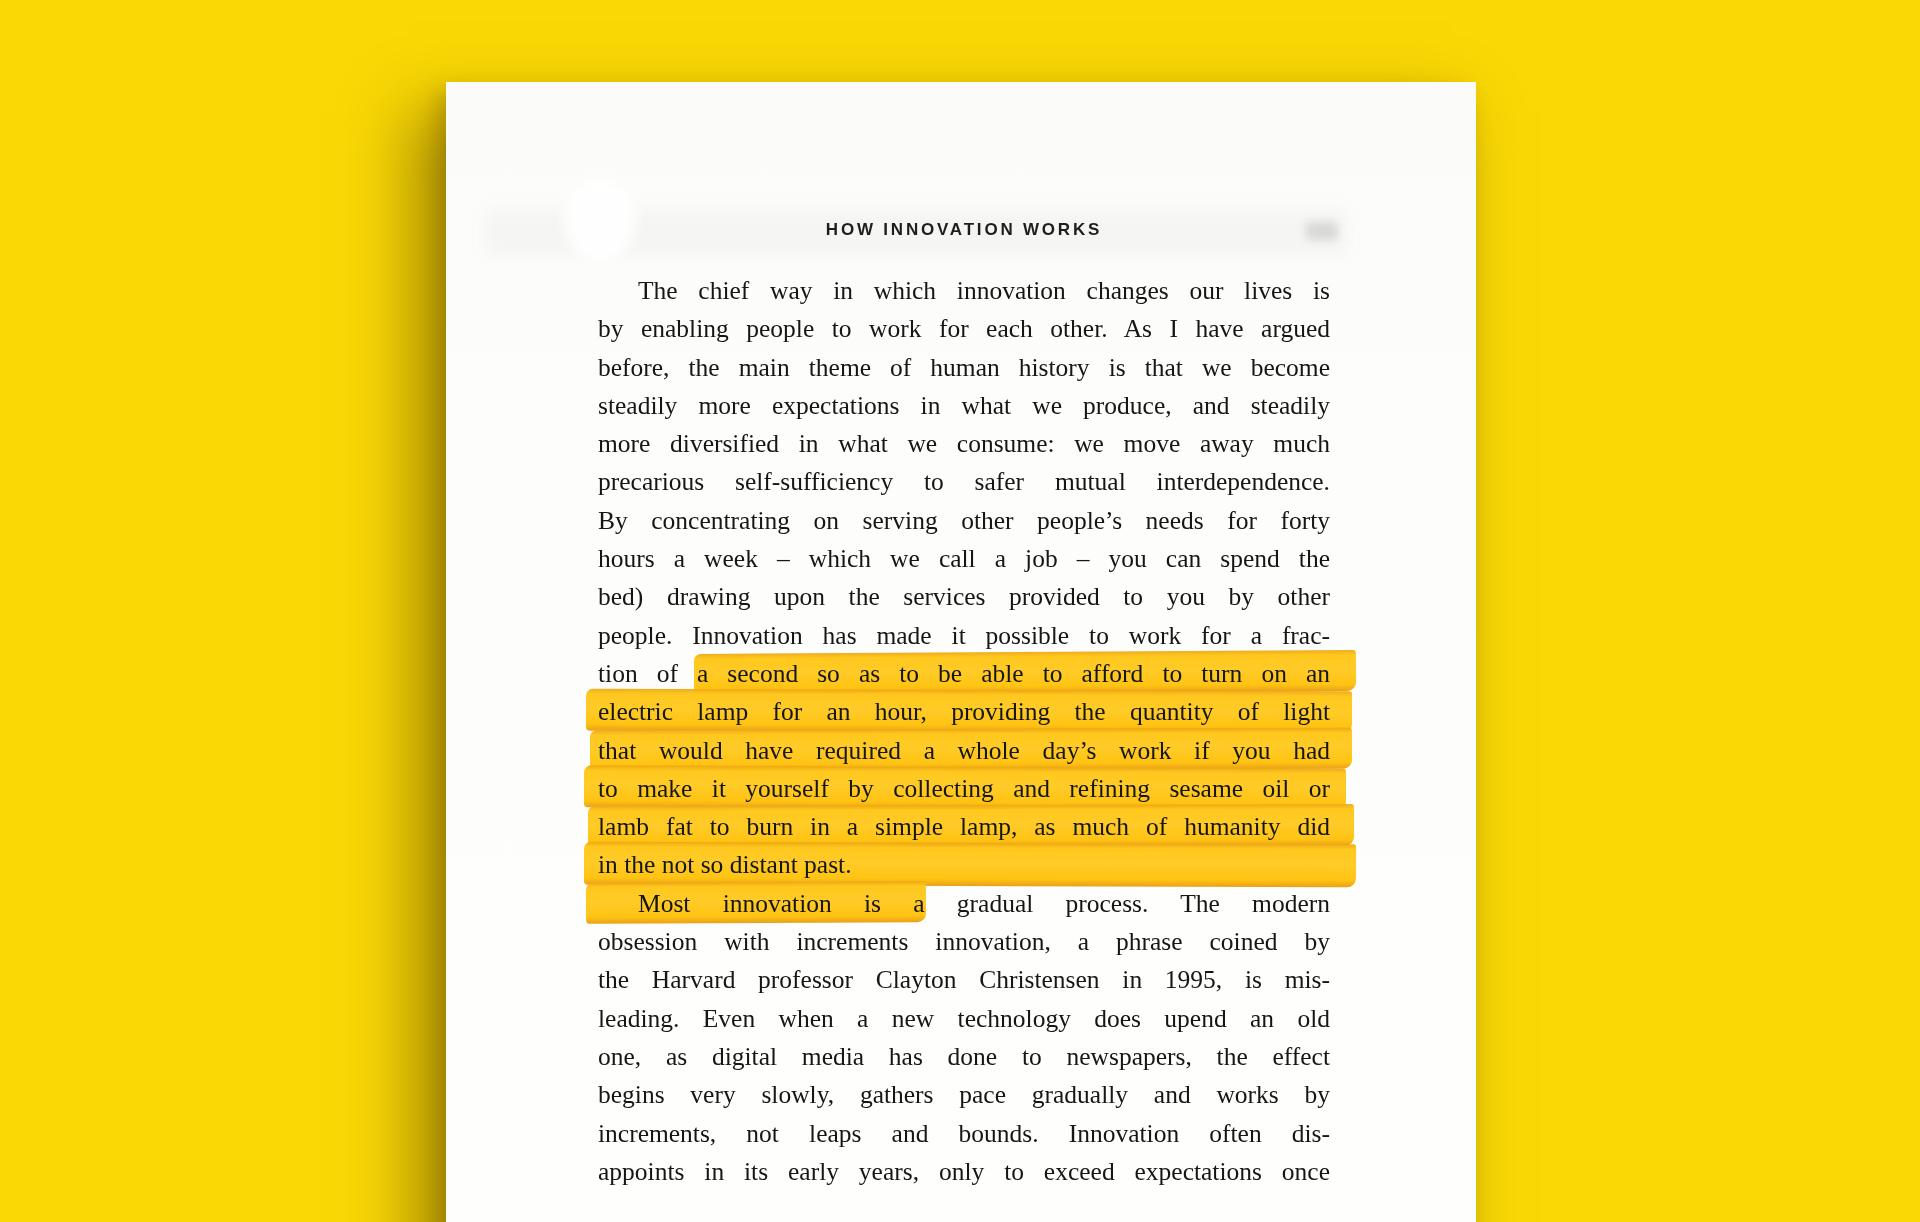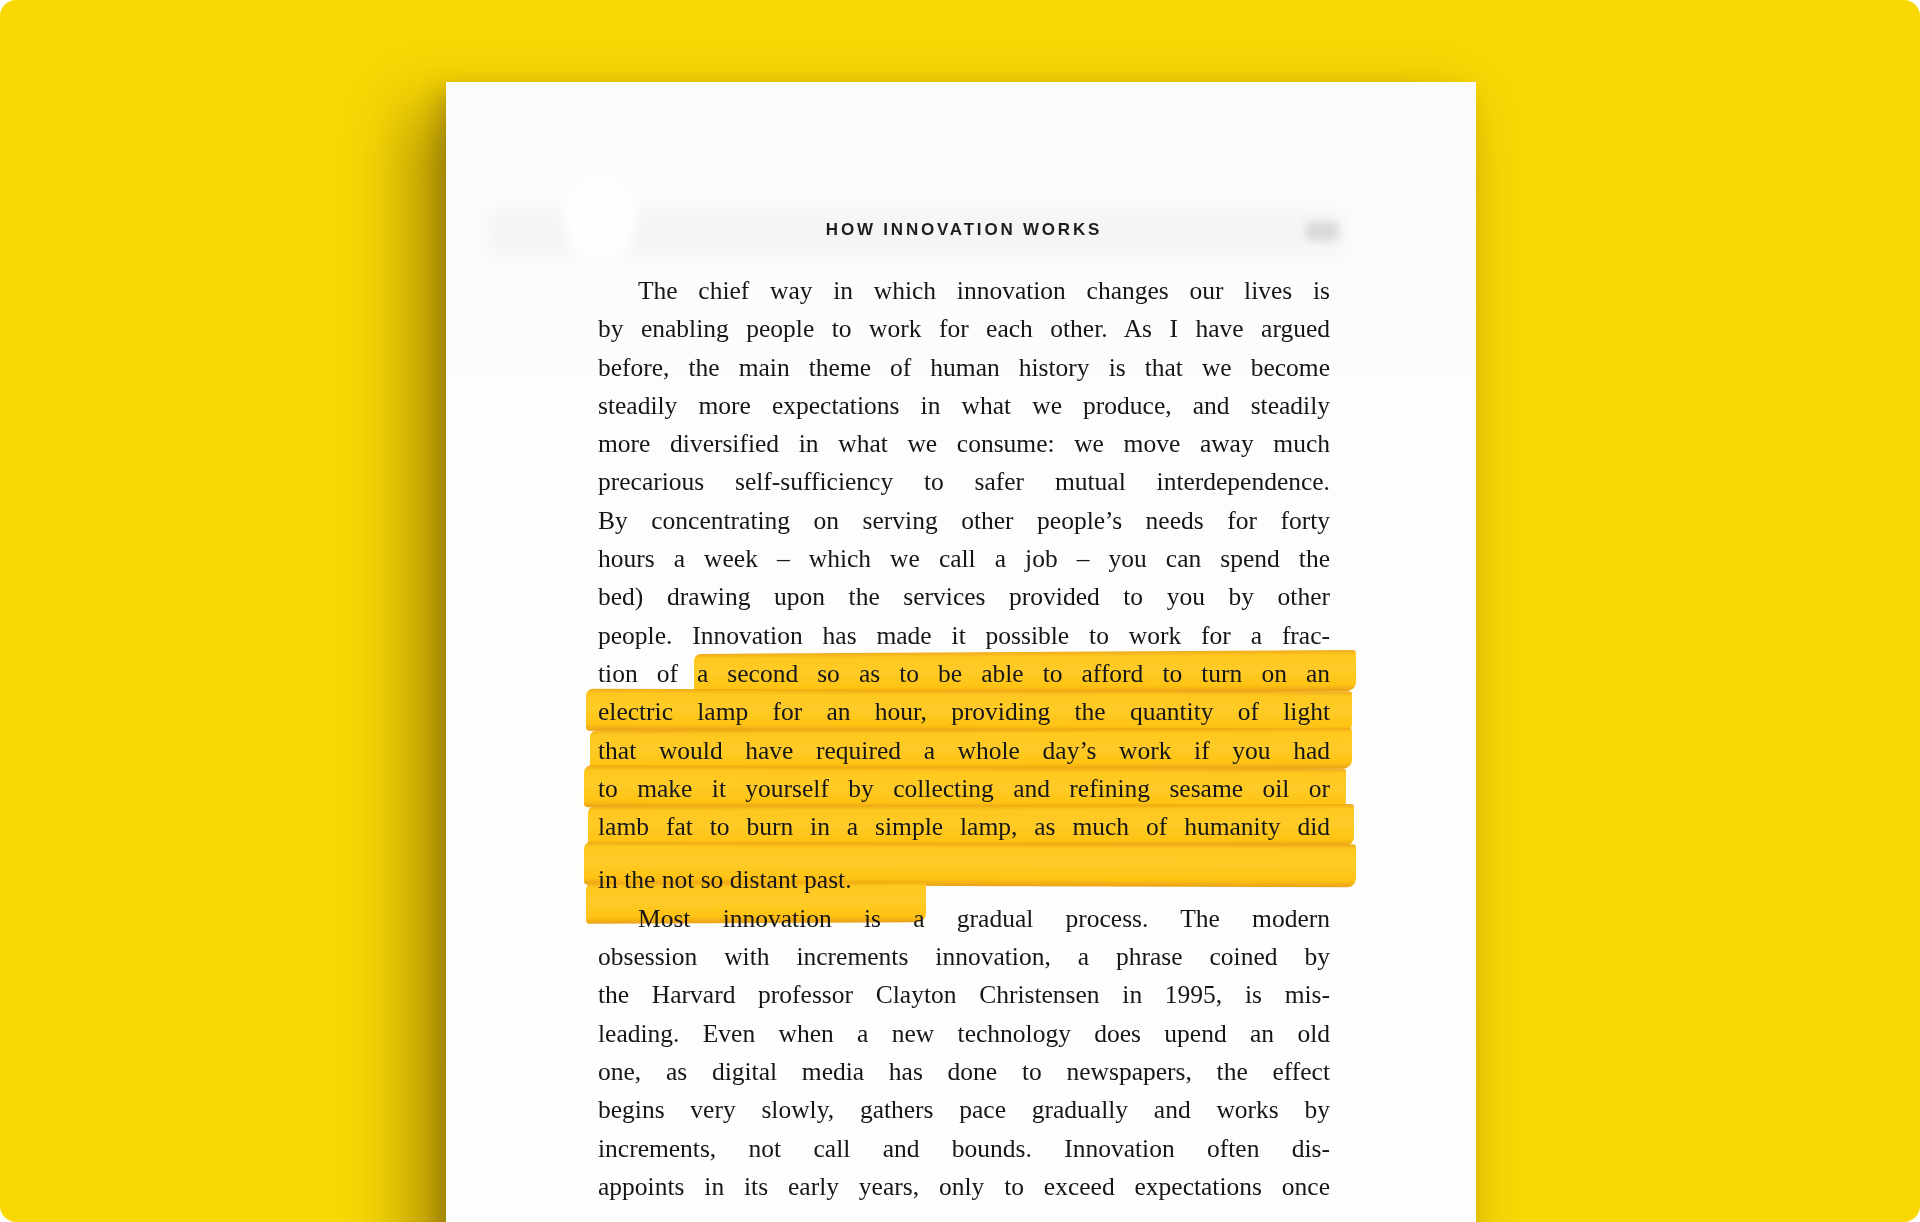--- a/index.html
+++ b/index.html
@@ -2,21 +2,20 @@
 <html><head>
 <meta charset="utf-8">
 <style>
   html,body{margin:0;padding:0;}
   .canvas{
     position:relative;
     width:1920px;height:1222px;
     overflow:hidden;
     background:#F9D805;
     font-family:"Liberation Serif","DejaVu Serif",serif;
-    border-radius:16px;
   }
   .page{
     position:absolute;
     left:446px;top:82px;
     width:1030px;height:1200px;
     background:linear-gradient(180deg,#FBFBF9 0%,#FDFDFC 30%,#FEFEFD 100%);
     box-shadow:-30px 34px 60px 6px rgba(95,72,0,0.50),
                -8px 10px 20px rgba(95,72,0,0.28);
   }
   
@@ -54,21 +53,21 @@
     position:absolute;left:152px;top:190px;width:732px;z-index:2;
     font-size:25.5px;line-height:38.3px;color:#161616;
   }
   .line{
     text-align:justify;
     text-align-last:justify;
     white-space:normal;
     font-family:Liberation Serif, serif;
   }
   .line.indent{padding-left:40px;}
-  .line.nojust{text-align:left;text-align-last:left;margin-top:15px;}
+  .line.nojust{text-align:left;text-align-last:left;}
 </style>
 </head>
 <body>
 
 <div class="canvas">
   <div class="page">
 
     <div class="band"></div>
     <div class="blob"></div>
     <div class="smudge"></div>
@@ -101,18 +100,18 @@
         <div class="line">that would have required a whole day’s work if you had</div>
         <div class="line">to make it yourself by collecting and refining sesame oil or</div>
         <div class="line">lamb fat to burn in a simple lamp, as much of humanity did</div>
         <div class="line nojust">in the not so distant past.</div>
         <div class="line indent">Most innovation is a gradual process. The modern</div>
         <div class="line">obsession with increments innovation, a phrase coined by</div>
         <div class="line">the Harvard professor Clayton Christensen in 1995, is mis-</div>
         <div class="line">leading. Even when a new technology does upend an old</div>
         <div class="line">one, as digital media has done to newspapers, the effect</div>
         <div class="line">begins very slowly, gathers pace gradually and works by</div>
-        <div class="line">increments, not call and bounds. Innovation often dis-</div>
+        <div class="line">increments, not leaps and bounds. Innovation often dis-</div>
         <div class="line">appoints in its early years, only to exceed expectations once</div>
       </div>
 
   </div>
 </div>
 
 </body></html>

